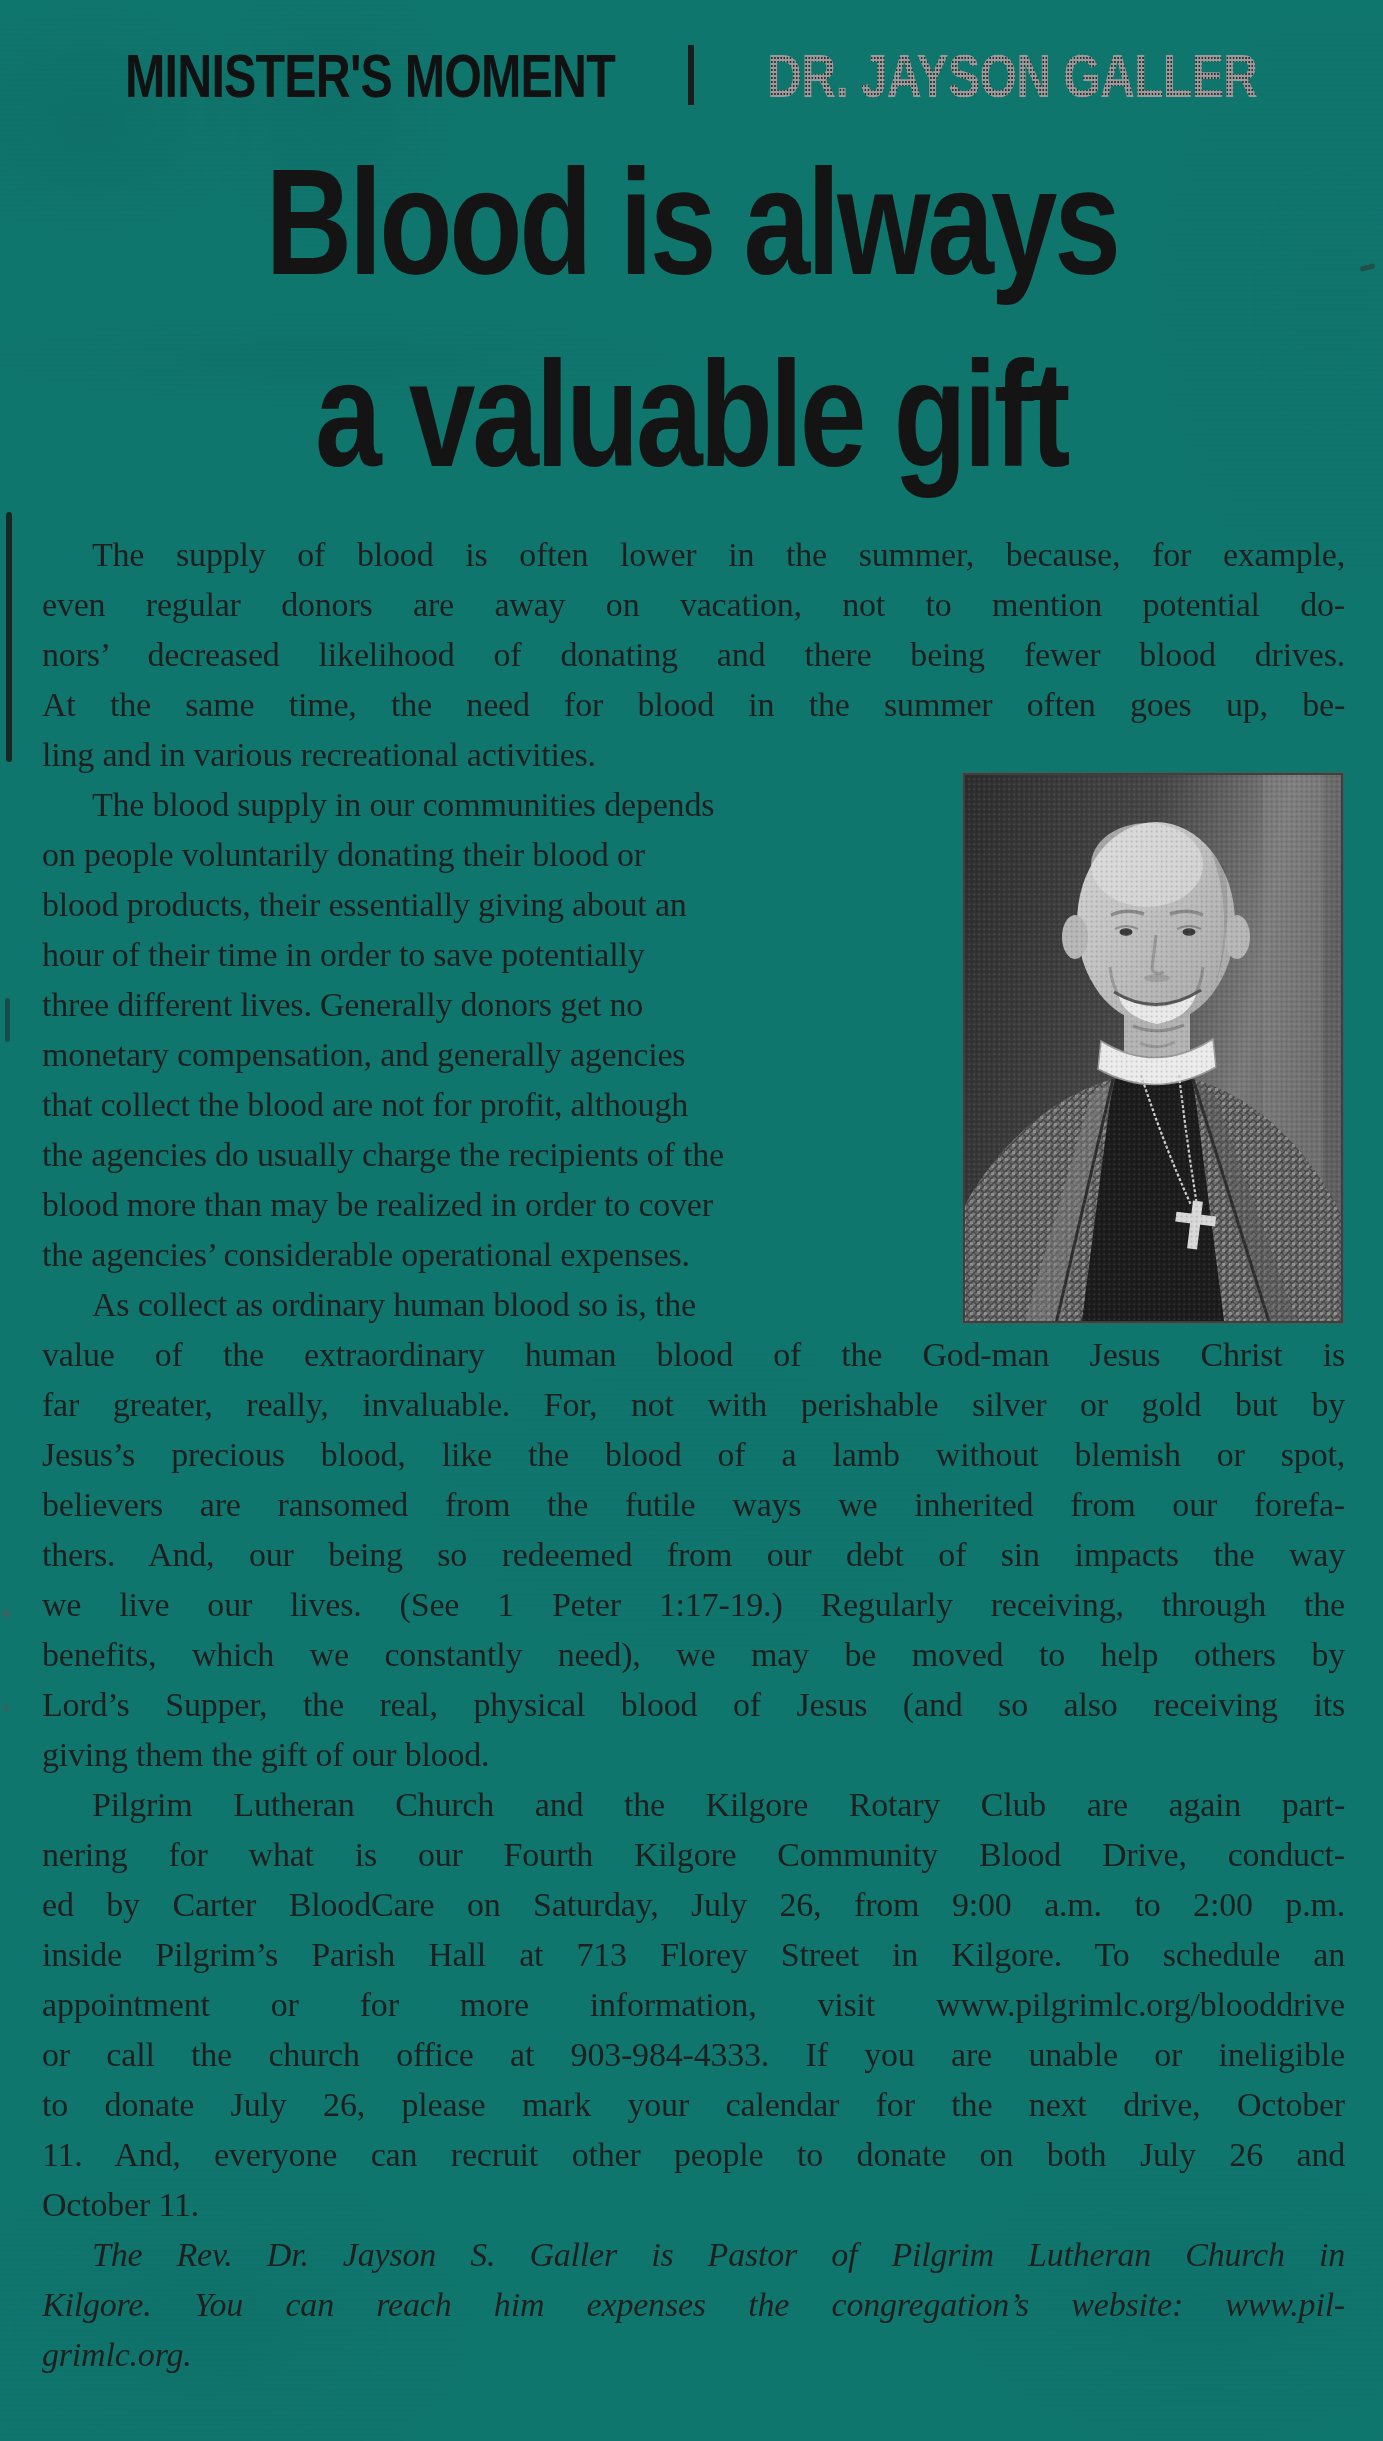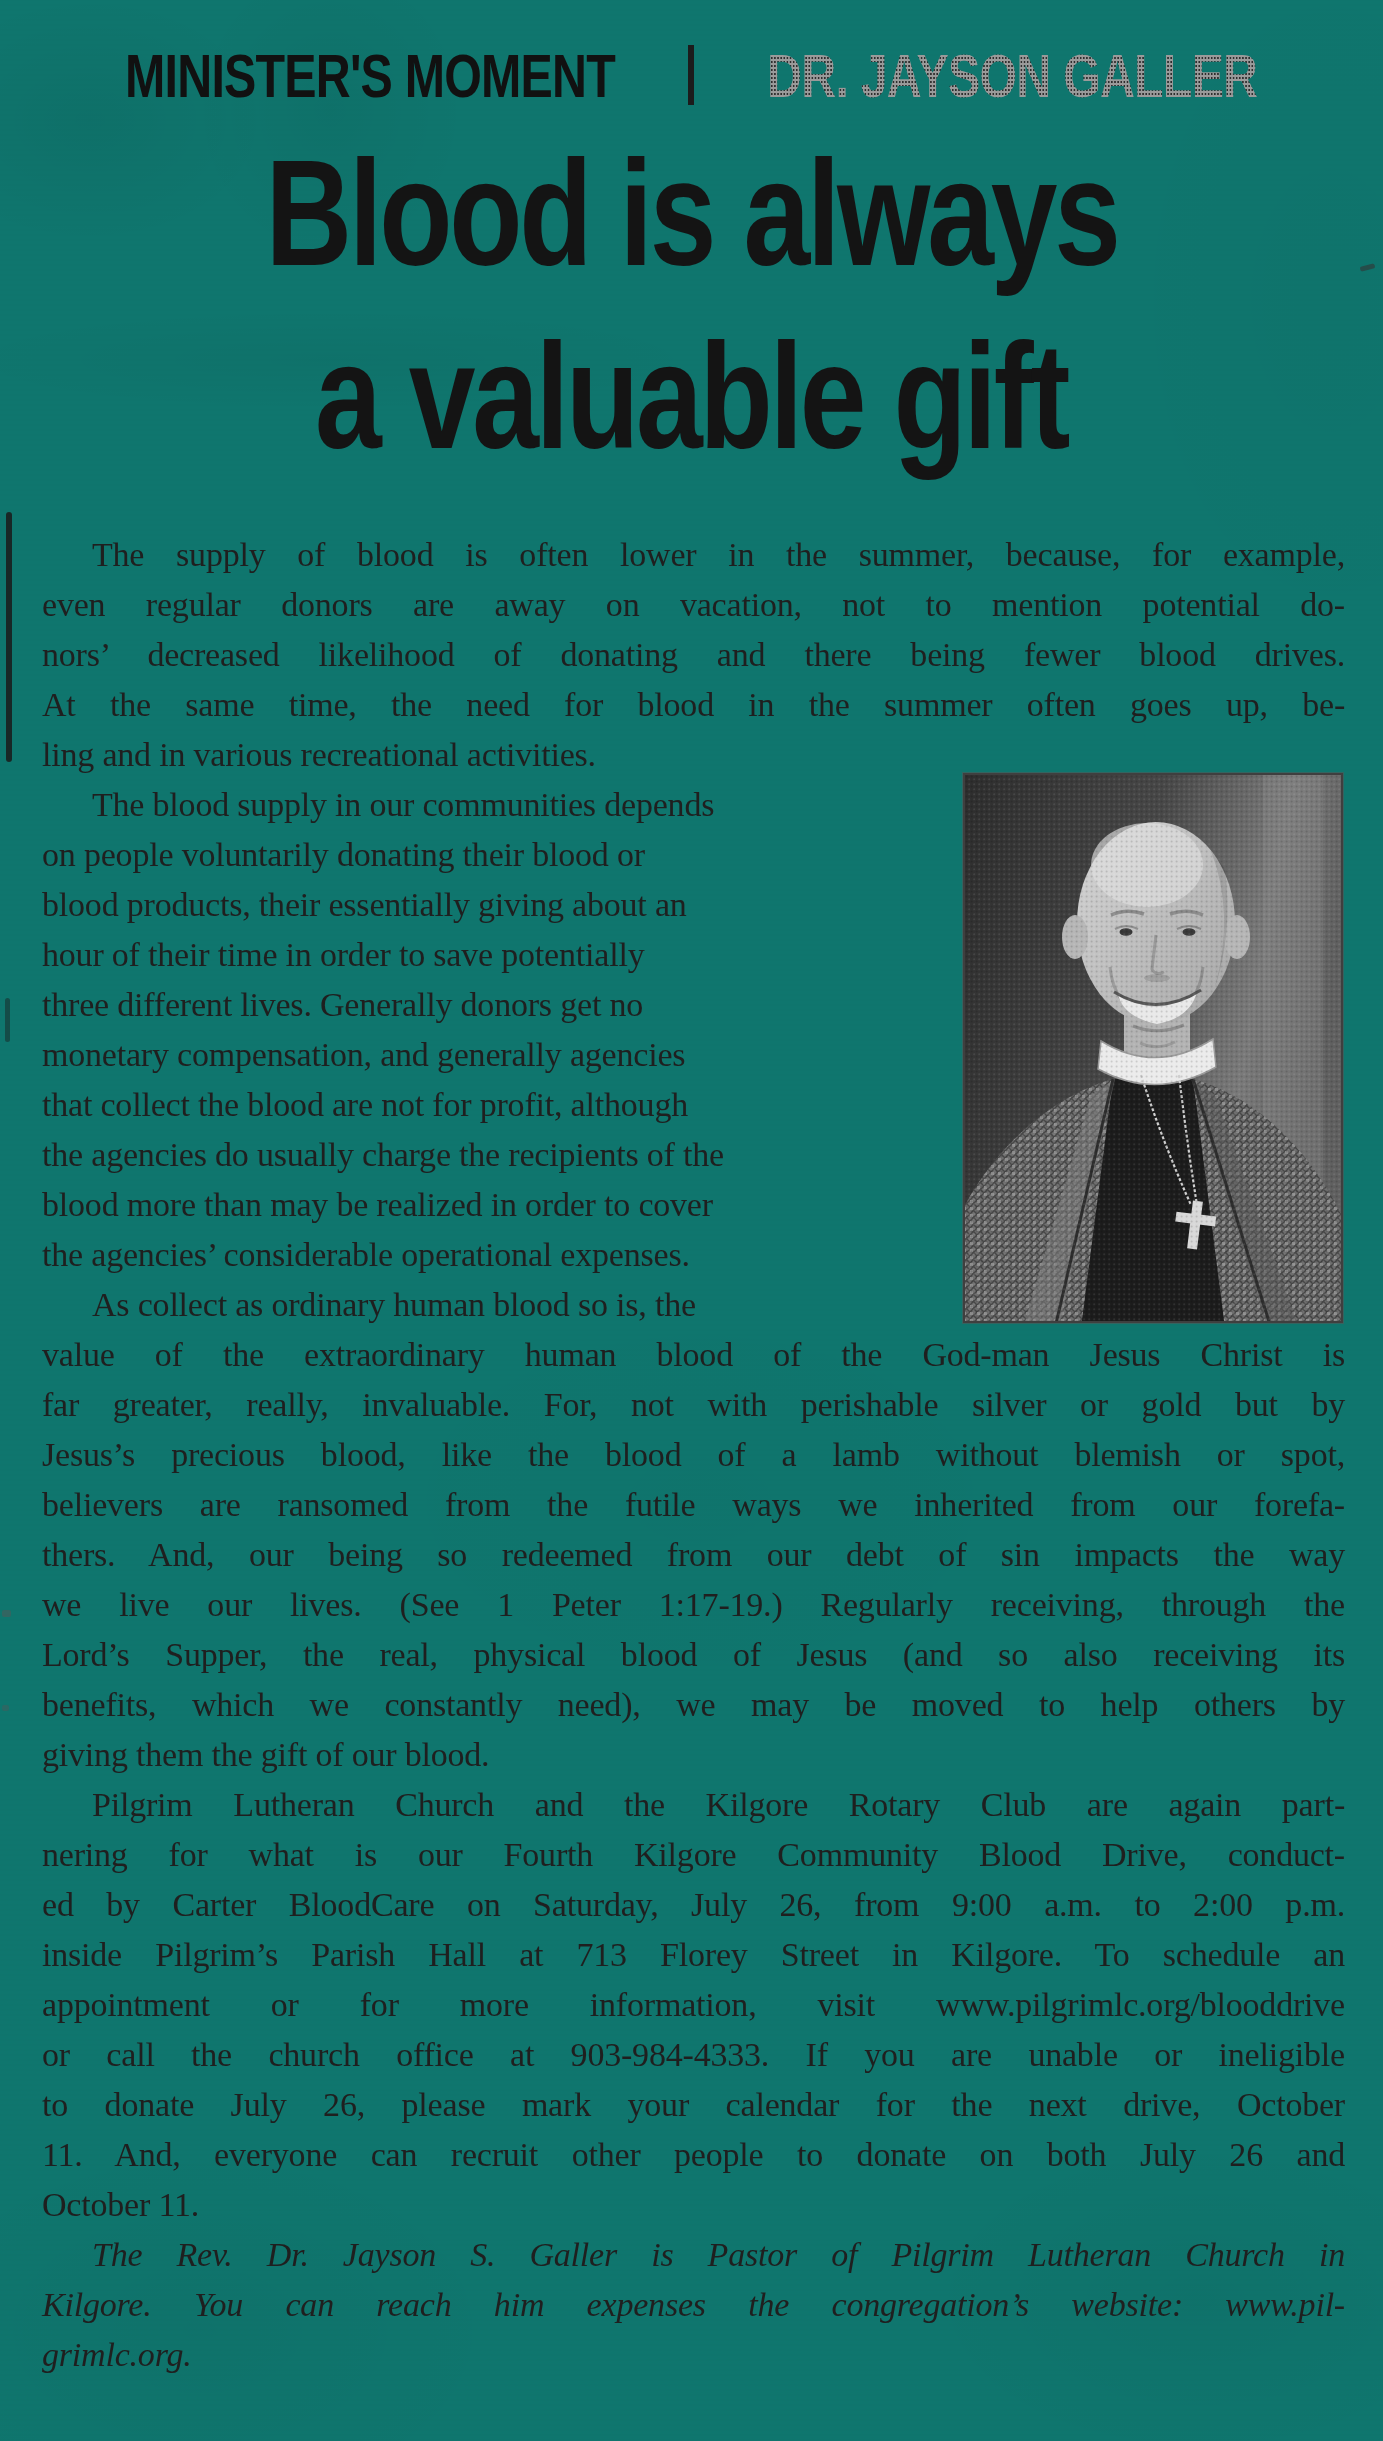--- a/index.html
+++ b/index.html
@@ -52,21 +52,21 @@
       -webkit-text-fill-color:transparent; color:transparent;
     }
   }
 
   
   .headline{
     position:absolute; left:0; top:122px; width:1383px; text-align:center;
     font-family:"Liberation Sans","DejaVu Sans",sans-serif; font-weight:bold;
     color:#141414; line-height:183px; font-size:150px; letter-spacing:-4px;
   }
-  .headline .hl{display:block;}
+  .headline .hl{display:block;margin-top:9px;}
   .headline .hl > span{display:inline-block; transform:scaleX(0.80); transform-origin:center;}
 
   
   .body-col{position:absolute; left:42px; top:518px; width:1303px; color:#1f1f1f;margin-top:12px;}
   .ln{height:50px; line-height:50px; font-size:34px; letter-spacing:-0.2px;}
   .j{width:1303px; text-align:justify; text-align-last:justify;}
   .n{white-space:nowrap;}
   .ind{text-indent:50px;}
   .it{font-style:italic;}
 
@@ -115,22 +115,22 @@
     <div class="ln n">blood more than may be realized in order to cover</div>
     <div class="ln n">the agencies’ considerable operational expenses.</div>
 
     <div class="ln n ind">As collect as ordinary human blood so is, the</div>
     <div class="ln j">value of the extraordinary human blood of the God-man Jesus Christ is</div>
     <div class="ln j">far greater, really, invaluable. For, not with perishable silver or gold but by</div>
     <div class="ln j">Jesus’s precious blood, like the blood of a lamb without blemish or spot,</div>
     <div class="ln j">believers are ransomed from the futile ways we inherited from our forefa-</div>
     <div class="ln j">thers. And, our being so redeemed from our debt of sin impacts the way</div>
     <div class="ln j">we live our lives. (See 1 Peter 1:17-19.) Regularly receiving, through the</div>
+    <div class="ln j">benefits, which we constantly need), we may be moved to help others by</div>
     <div class="ln j">Lord’s Supper, the real, physical blood of Jesus (and so also receiving its</div>
-    <div class="ln j">benefits, which we constantly need), we may be moved to help others by</div>
     <div class="ln n">giving them the gift of our blood.</div>
 
     <div class="ln j ind">Pilgrim Lutheran Church and the Kilgore Rotary Club are again part-</div>
     <div class="ln j">nering for what is our Fourth Kilgore Community Blood Drive, conduct-</div>
     <div class="ln j">ed by Carter BloodCare on Saturday, July 26, from 9:00 a.m. to 2:00 p.m.</div>
     <div class="ln j">inside Pilgrim’s Parish Hall at 713 Florey Street in Kilgore. To schedule an</div>
     <div class="ln j">appointment or for more information, visit www.pilgrimlc.org/blooddrive</div>
     <div class="ln j">or call the church office at 903-984-4333. If you are unable or ineligible</div>
     <div class="ln j">to donate July 26, please mark your calendar for the next drive, October</div>
     <div class="ln j">11. And, everyone can recruit other people to donate on both July 26 and</div>

